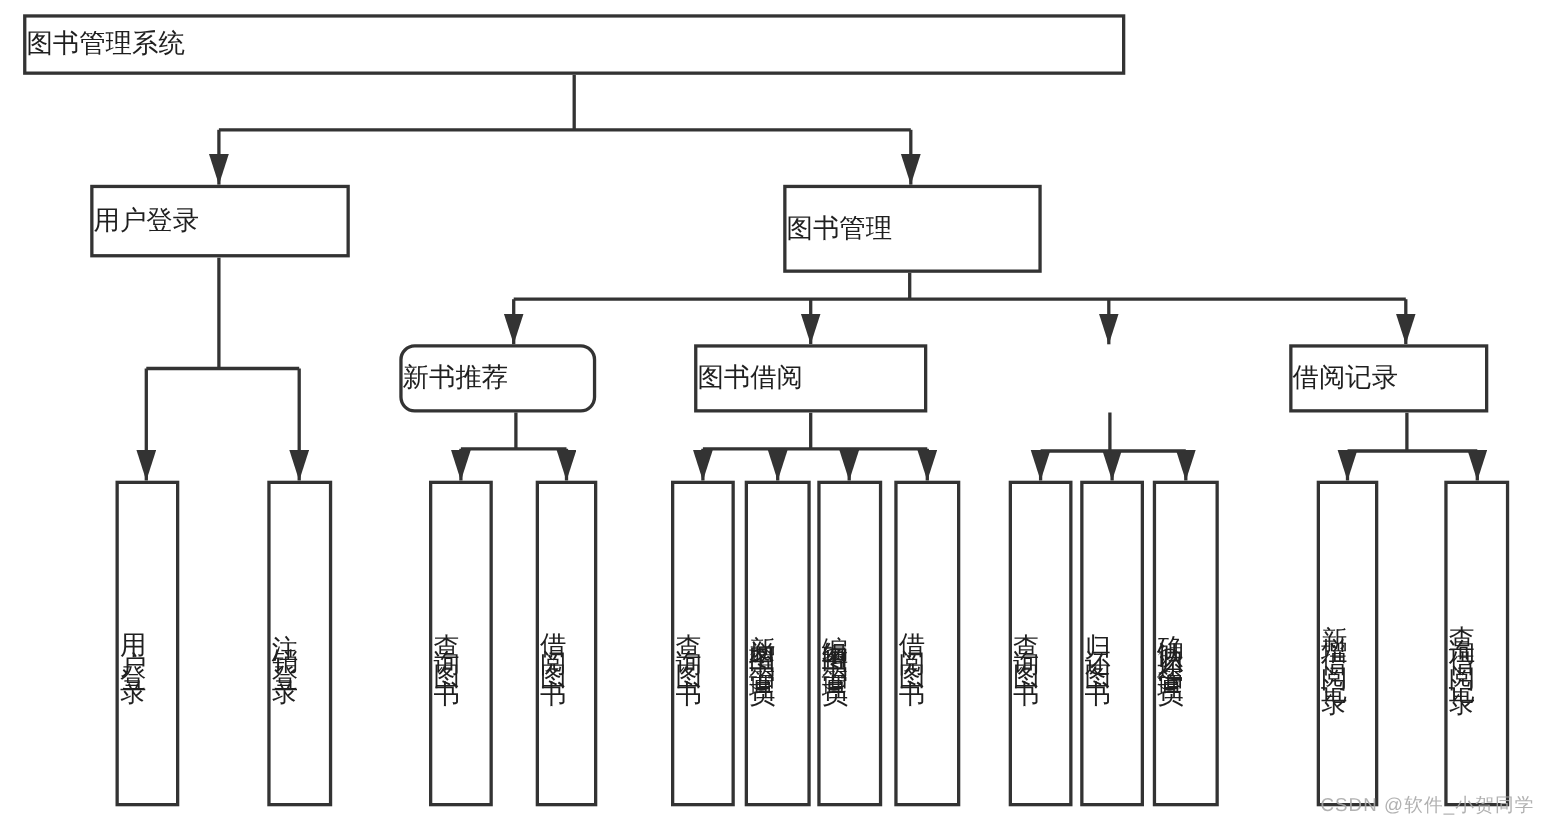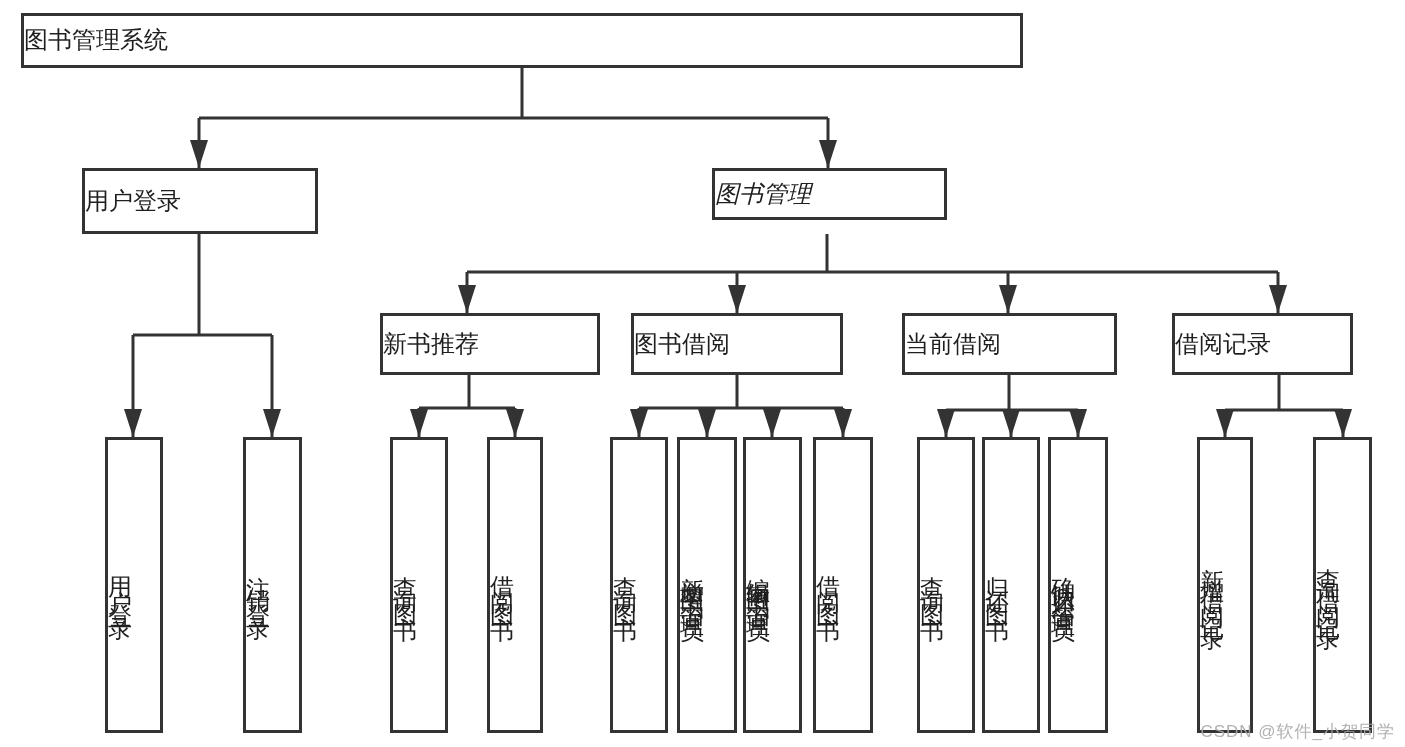--- a/index.html
+++ b/index.html
@@ -94,32 +94,29 @@
     </g>
   </svg>
 
   <div class="box" style="left:21px;top:13px;width:1002px;height:55px;">
     <span>图书管理系统</span>
   </div>
 
   <div class="box" style="left:82px;top:168px;width:236px;height:66px;">
     <span>用户登录</span>
   </div>
-  <div class="box" style="left:712px;top:168px;width:235px;height:52px;font-style:italic;">
+  <div class="box" style="left:712px;top:168px;width:235px;height:80px;">
     <span>图书管理</span>
   </div>
 
-  <div class="box" style="left:380px;top:313px;width:220px;height:62px;">
+  <div class="box" style="left:363px;top:313px;width:179px;height:62px;border-radius:14px;">
     <span>新书推荐</span>
   </div>
   <div class="box" style="left:631px;top:313px;width:212px;height:62px;font-family:Liberation Serif, serif;">
     <span>图书借阅</span>
-  </div>
-  <div class="box" style="left:902px;top:313px;width:215px;height:62px;">
-    <span>当前借阅</span>
   </div>
   <div class="box" style="left:1172px;top:313px;width:181px;height:62px;">
     <span>借阅记录</span>
   </div>
 
   <div class="box v" style="left:105px;top:437px;width:58px;height:296px;">
     <span>用户登录</span>
   </div>
   <div class="box v" style="left:243px;top:437px;width:59px;height:296px;">
     <span>注销登录</span>

